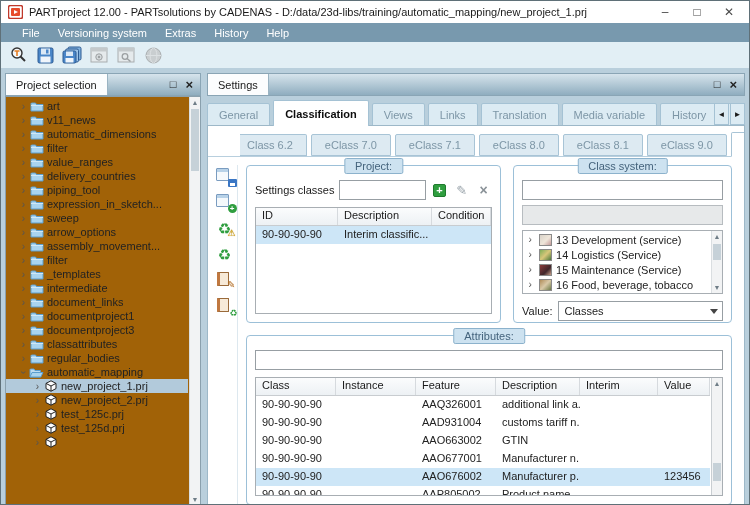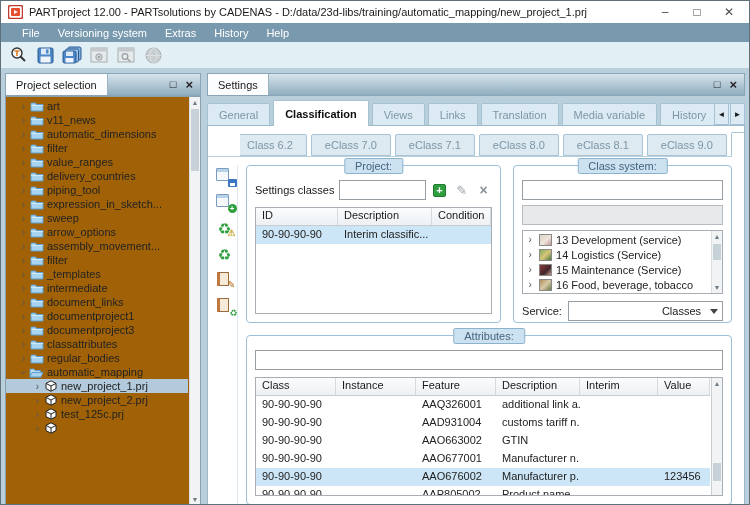--- a/index.html
+++ b/index.html
@@ -108,21 +108,21 @@
   .p-c0{width:82px;} .p-c1{width:94px;} .p-c2{flex:1 1 auto;min-width:0;}
   
   .cs-disabled{height:20px;margin-top:5px;border:1px solid #b7bcc0;background:#e7e9ea;flex:0 0 auto;}
   .cs-tree{margin-top:5px;height:64px;border:1px solid #a8aeb3;position:relative;overflow:hidden;flex:0 0 auto;background:#fff;}
   .cs-rows{position:absolute;inset:1px 13px 1px 2px;overflow:hidden;}
   .cs-row{display:flex;align-items:center;height:15px;gap:4px;white-space:nowrap;}
   .cs-row .expander{width:10px;}
   .cs-thumb{width:13px;height:12px;border:1px solid #8a8a8a;flex:0 0 auto;}
   .filter-row{margin-top:7px;display:flex;align-items:center;gap:6px;flex:0 0 auto;}
   .filter-select{flex:1;height:20px;border:1px solid #979ea3;display:flex;align-items:center;min-width:0;background:#fff;}
-  .filter-select .txt{flex:1;padding:0 5px;overflow:hidden;text-align:right;}
+  .filter-select .txt{flex:1;padding:0 5px;overflow:hidden;}
   
   .attributes-group{flex:1;margin-top:12px;display:flex;flex-direction:column;min-height:0;}
   .atable{margin-top:7px;flex:1;position:relative;padding-right:12px;min-height:0;}
   .a-c0{width:80px;} .a-c1{width:80px;} .a-c2{width:80px;} .a-c3{width:84px;} .a-c4{width:78px;} .a-c5{flex:1 1 auto;min-width:0;}
   .atable .vscroll{border-left:1px solid #c9ced2;}
 </style>
 </head>
 <body>
 
 <div class="window">
@@ -471,20 +471,31 @@
             </div>
             <div class="tree-row" data-icon-type="cube" style="--indent: 2;">
               <span class="expander"></span>
 
               <span class="ti ti-cube">
                 <svg width="12" height="12" viewBox="0 0 12 12">
                   <path d="M6 0.8 L11 3.4 L11 8.6 L6 11.2 L1 8.6 L1 3.4 Z" fill="#fcfcfc" stroke="#222"></path>
                   <path d="M1 3.4 L6 6 L11 3.4 M6 6 L6 11.2" fill="none" stroke="#222"></path>
                 </svg>
               </span>
+              <span class="lbl">test_125d.prj</span>
+            </div>
+            <div class="tree-row" data-icon-type="cube" style="--indent: 2;">
+              <span class="expander"></span>
+
+              <span class="ti ti-cube">
+                <svg width="12" height="12" viewBox="0 0 12 12">
+                  <path d="M6 0.8 L11 3.4 L11 8.6 L6 11.2 L1 8.6 L1 3.4 Z" fill="#fcfcfc" stroke="#222"></path>
+                  <path d="M1 3.4 L6 6 L11 3.4 M6 6 L6 11.2" fill="none" stroke="#222"></path>
+                </svg>
+              </span>
               <span class="lbl"></span>
             </div>
           </div>
         <div class="vscroll">
           <span class="sb-up">▲</span>
           <span class="sb-thumb" style="top:12px;height:62px;"></span>
           <span class="sb-down">▼</span>
         </div>
       </div>
     </div>
@@ -622,21 +633,21 @@
                         <span class="lbl">16 Food, beverage, tobacco</span>
                       </div>
                     </div>
                   <div class="vscroll">
                     <span class="sb-up">▲</span>
                     <span class="sb-thumb" style="top:13px;height:16px;"></span>
                     <span class="sb-down">▼</span>
                   </div>
                 </div>
                 <div class="filter-row">
-                  <span>Service:</span>
+                  <span>Value:</span>
                   <span class="filter-select">
                     <span class="txt">Classes</span>
                     <span class="dd">
                         <span class="tri-down"></span>
                       </span>
                   </span>
                 </div>
               </div>
             </div>
 

